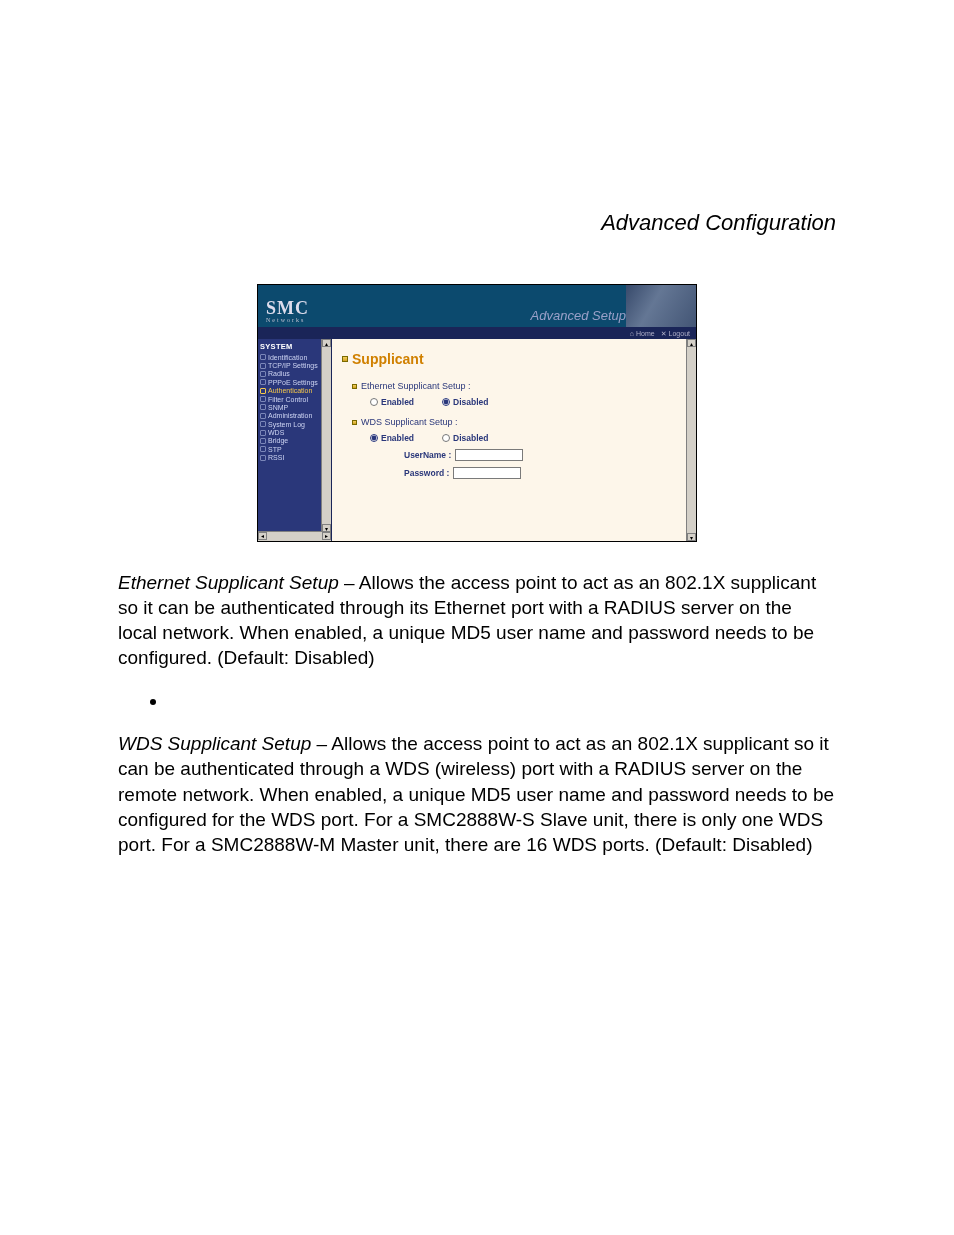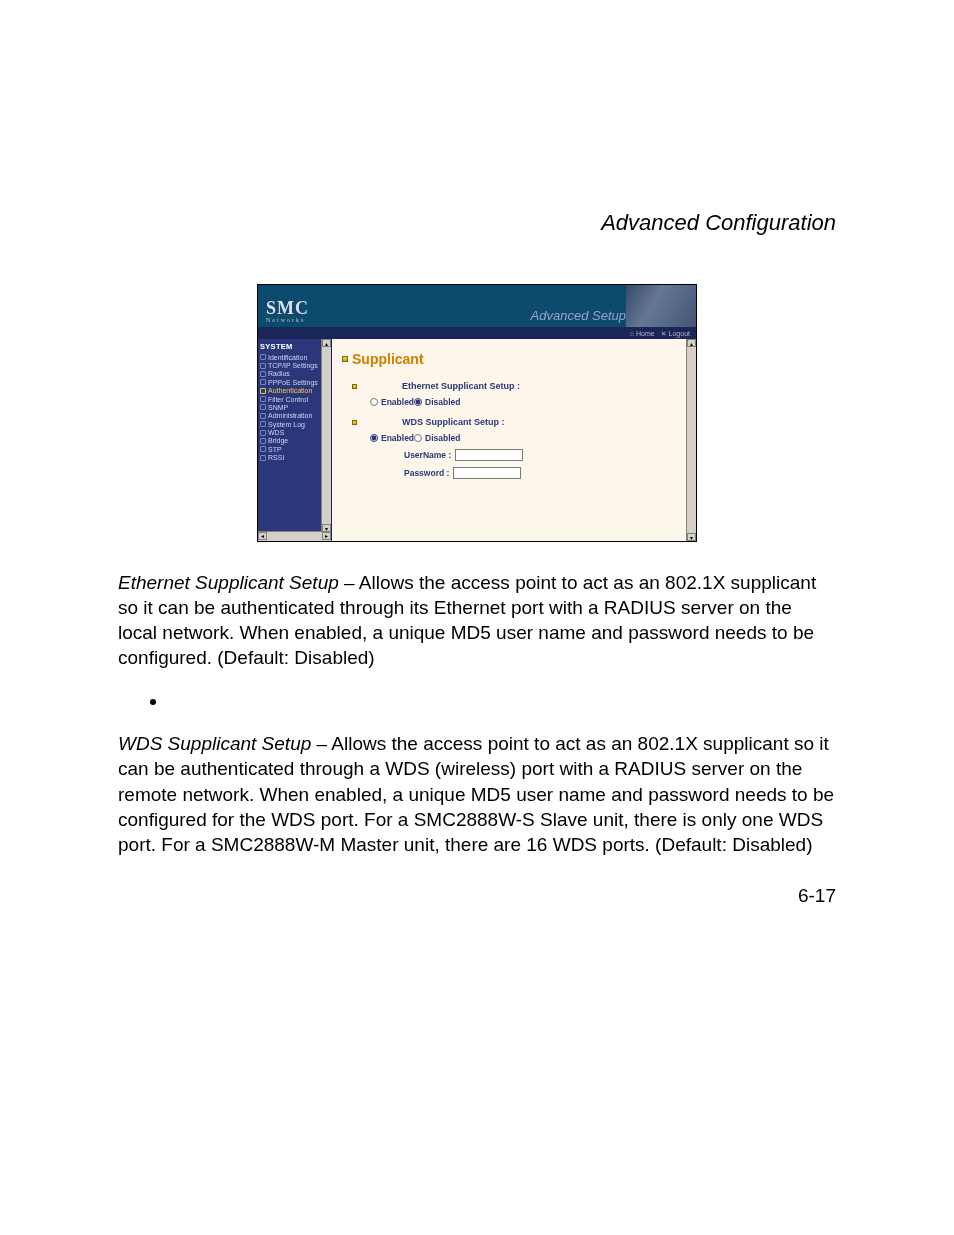--- a/index.html
+++ b/index.html
@@ -204,34 +204,33 @@
   .h-supp {
     color: #d08000;
     font-weight: bold;
     font-size: 14px;
     margin-bottom: 14px;
     display:flex;
     align-items:center;
   }
   .h-sub {
     color: #2a377a;
-    font-weight: bold;
+    font-weight: normal;
     font-size: 9px;
     margin: 10px 0 6px 10px;
     display:flex;
     align-items:center;
-    gap:41px;
   }
   .radio-row {
     color: #2a377a;
     font-weight: bold;
     font-size: 8.5px;
     margin: 4px 0 6px 28px;
     display: flex;
-    gap: 0;
+    gap: 28px;
     align-items:center;
   }
   .radio-row label { display:flex; align-items:center; gap:3px; cursor:pointer;}
   .radio-row input { margin:0; width:8px; height:8px; accent-color:#2a377a;}
   .field-row {
     color: #2a377a;
     font-weight: bold;
     font-size: 8.5px;
     margin: 6px 0 0 38px;
     display:flex;
@@ -431,14 +430,13 @@
 
   <ul class="top">
     <li>
     </li>
   </ul>
 
   <p class="para">
     <span class="em">WDS Supplicant Setup</span><span> – Allows the access point to act as an 802.1X supplicant so it can be authenticated through a WDS (wireless) port with a RADIUS server on the remote network. When enabled, a unique MD5 user name and password needs to be configured for the WDS port. For a SMC2888W-S Slave unit, there is only one WDS port. For a SMC2888W-M Master unit, there are 16 WDS ports. (Default: Disabled)</span>
   </p>
 
-  <div class="pagenum">6-17</div>
 </div>
 
 </body></html>

